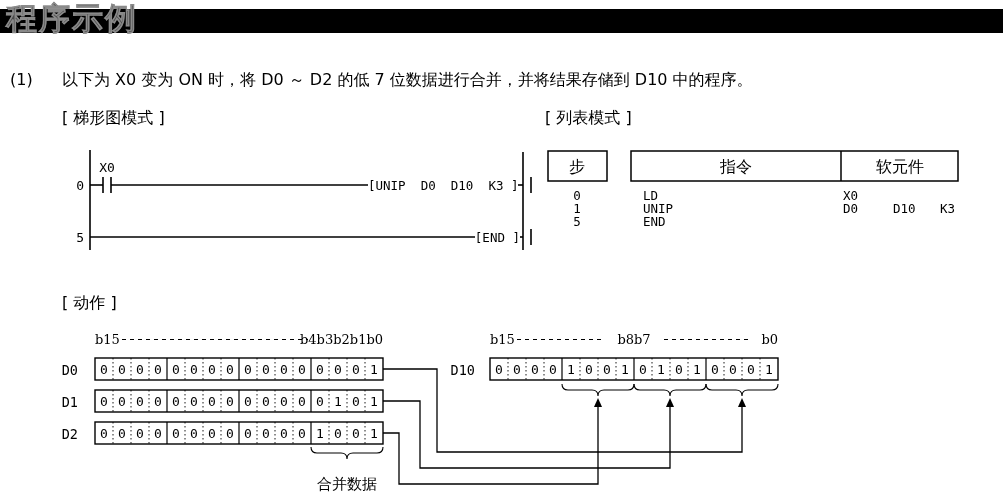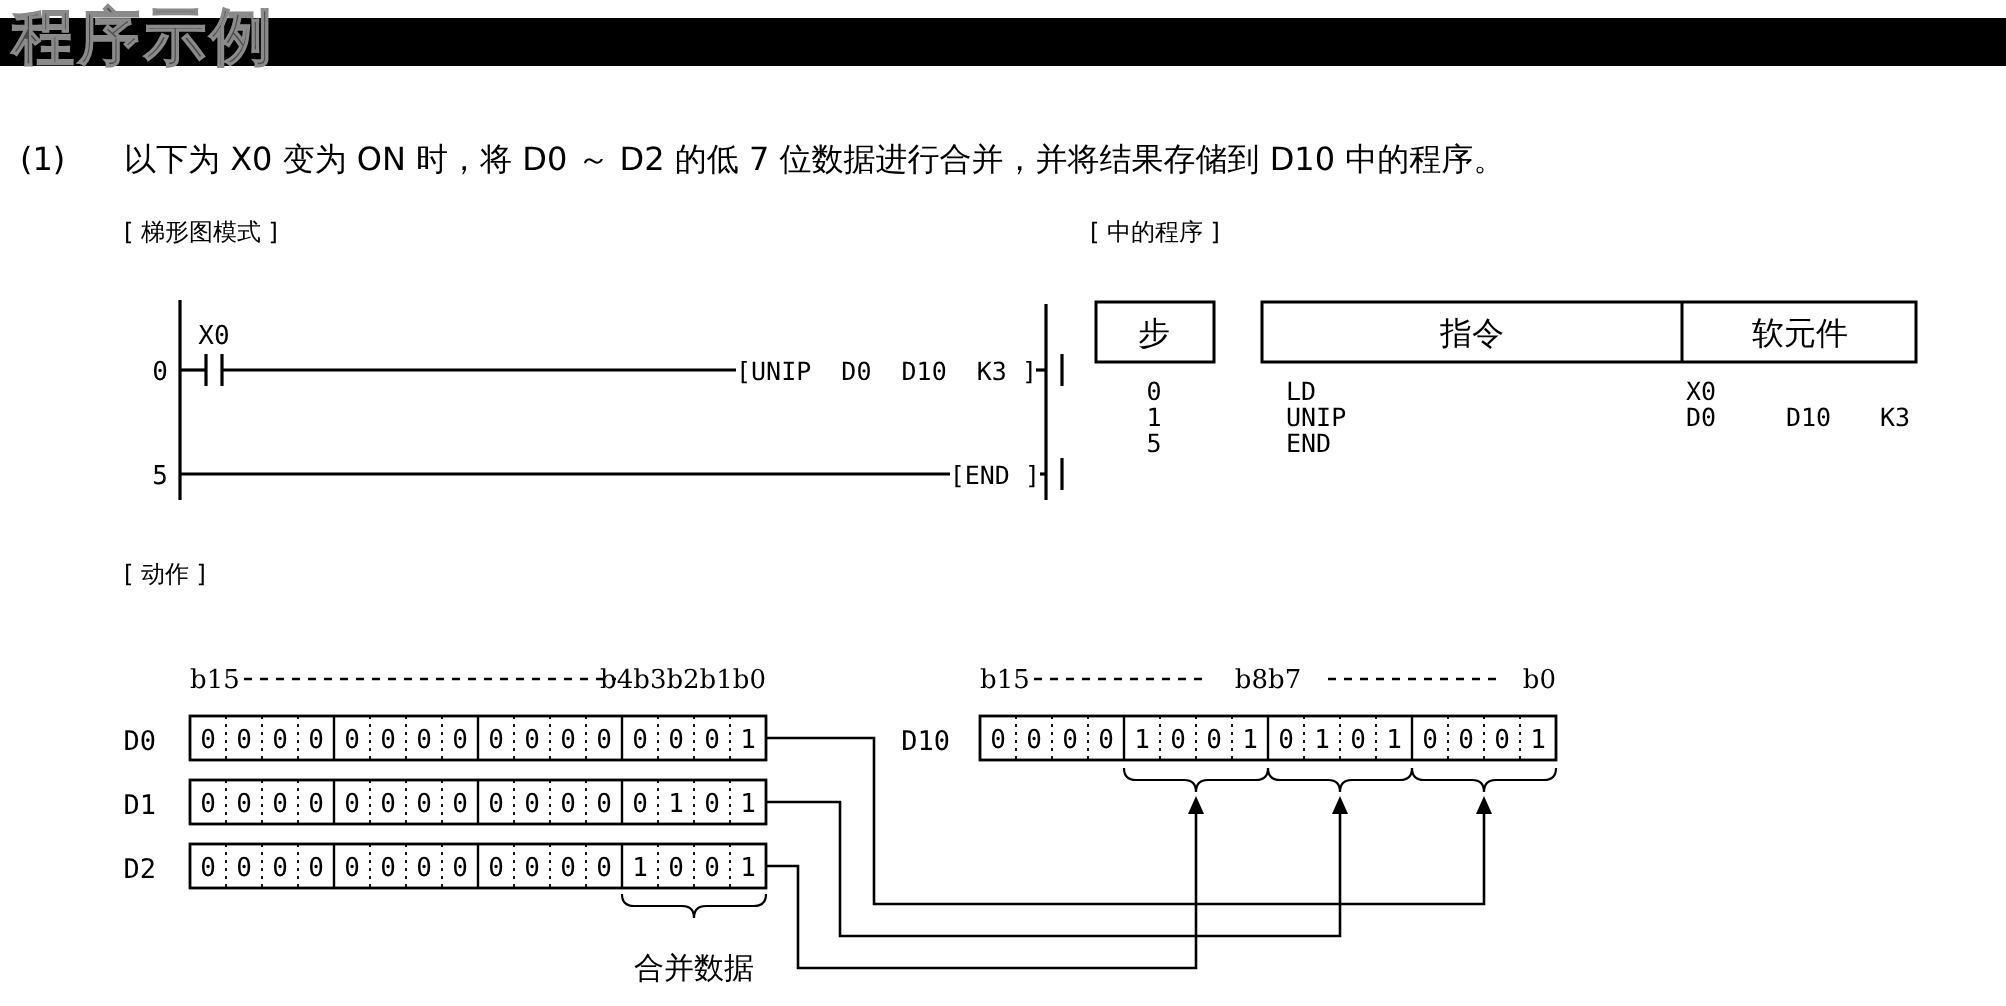--- a/index.html
+++ b/index.html
@@ -8,43 +8,43 @@
     font-family:"DejaVu Sans",sans-serif;overflow:hidden;
   }
   .title-bar{position:absolute;left:0;top:9px;width:1003px;height:24px;background:#000;}
   .page-title{
     position:absolute;left:6px;top:-2px;margin:0;
     font-family:"DejaVu Serif",serif;font-size:31px;font-weight:bold;
     color:#4a4a4a;-webkit-text-stroke:0.6px #8a8a8a;letter-spacing:2px;
   }
   .intro{position:absolute;left:10px;top:70px;font-size:16px;display:flex;white-space:nowrap;}
   .intro-number{display:inline-block;width:52px;}
-  .section-label{position:absolute;font-size:12px;white-space:nowrap;text-align:right;}
+  .section-label{position:absolute;font-size:16px;white-space:nowrap;text-align:right;}
   .label-ladder{left:62px;top:108px;}
   .label-list{left:545px;top:108px;}
-  .label-action{left:62px;top:279px;}
+  .label-action{left:62px;top:293px;}
   svg{position:absolute;left:0;top:0;}
   svg text{fill:#000;}
   .mono{font-family:"DejaVu Sans Mono",monospace;}
   .cjk{font-family:"DejaVu Sans",sans-serif;}
   .serif{font-family:"DejaVu Serif",serif;}
 </style>
 </head>
 <body>
 
 <div class="title-bar"></div>
 <h1 class="page-title">程序示例</h1>
 
 <div class="intro">
   <span class="intro-number">(1)</span>
   <span>以下为 X0 变为 ON 时，将 D0 ～ D2 的低 7 位数据进行合并，并将结果存储到 D10 中的程序。</span>
 </div>
 
 <div class="section-label label-ladder">[ 梯形图模式 ]</div>
-<div class="section-label label-list">[ 中的程序 ]</div>
+<div class="section-label label-list">[ 列表模式 ]</div>
 <div class="section-label label-action">[ 动作 ]</div>
 
 <svg id="diagram" width="1003" height="503" viewBox="0 0 1003 503">
 
   <g>
     <g stroke="#000" stroke-width="1.6" fill="none">
       <line x1="90" y1="150" x2="90" y2="250"></line>
       <line x1="523" y1="152" x2="523" y2="250"></line>
       <line x1="531" y1="177" x2="531" y2="193"></line>
       <line x1="531" y1="229" x2="531" y2="245"></line>

